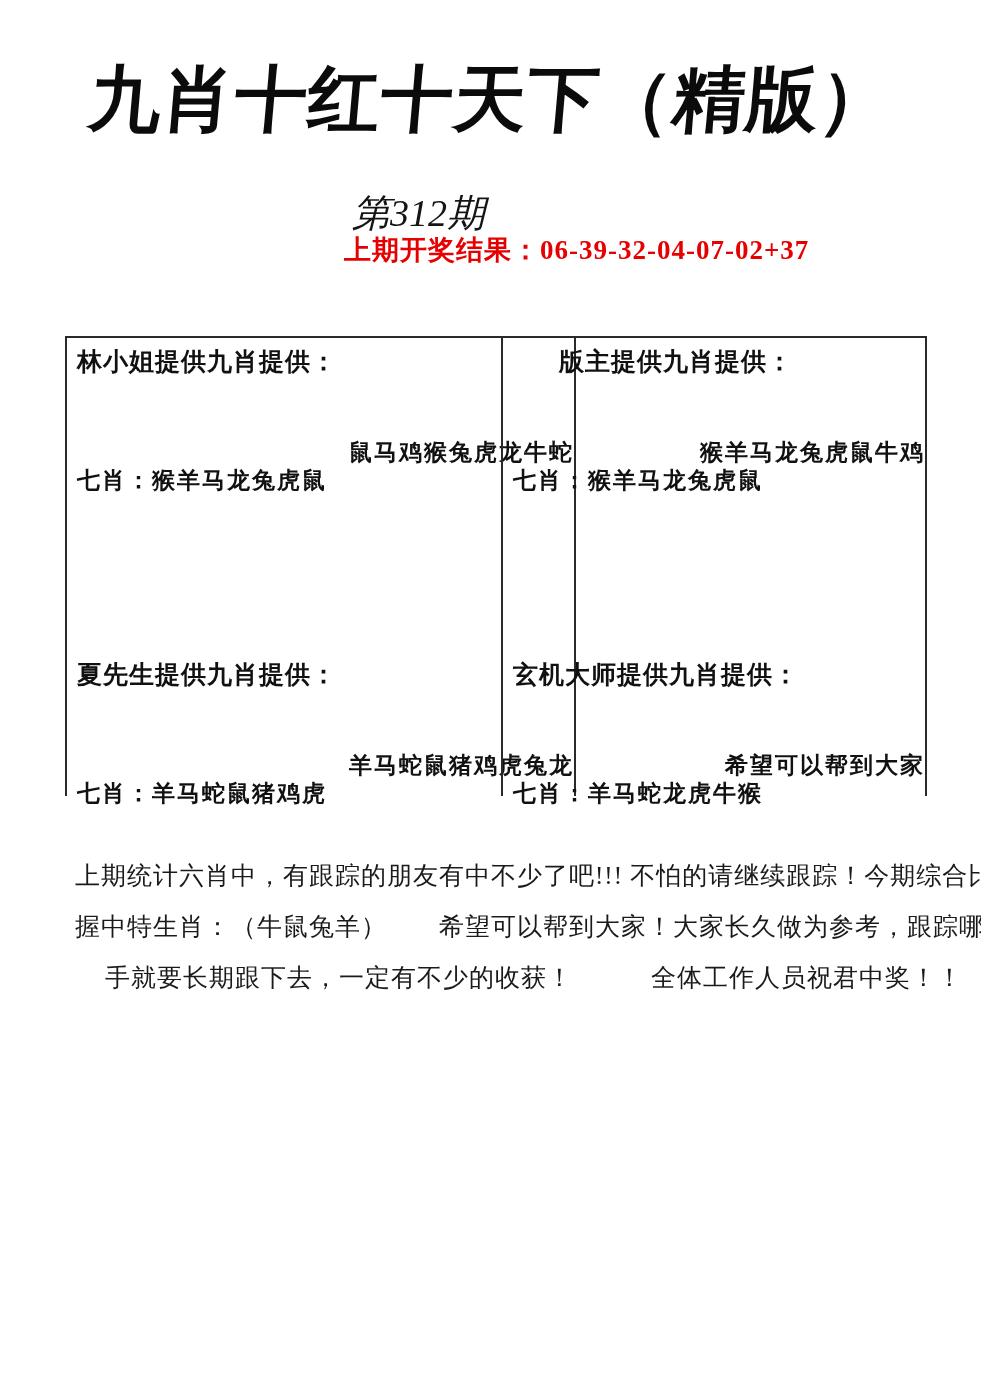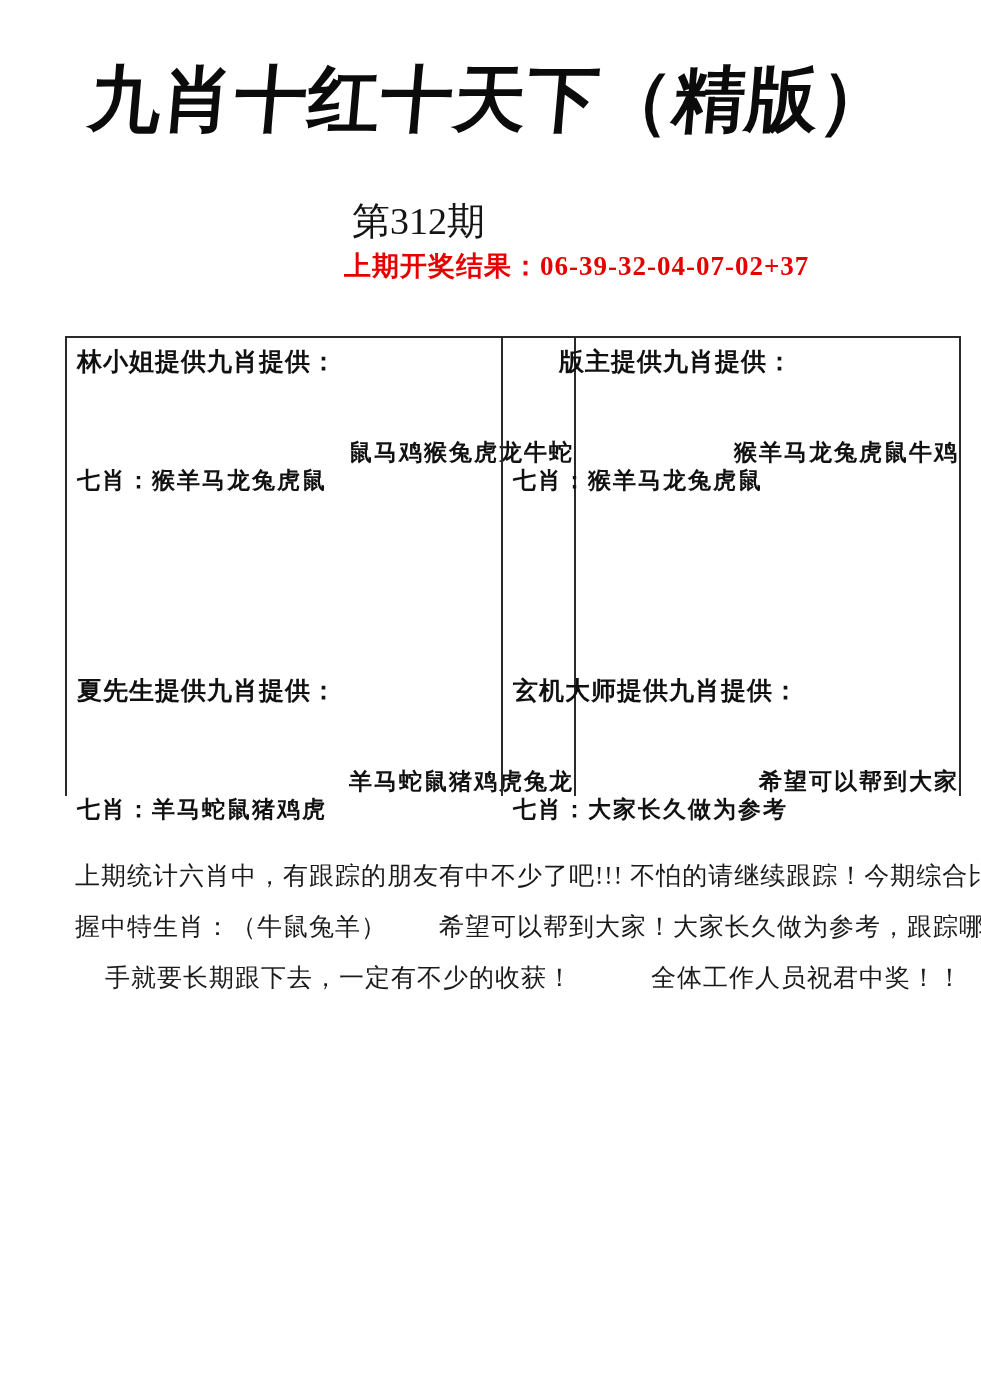--- a/index.html
+++ b/index.html
@@ -14,40 +14,40 @@
   .title{
     position:absolute;top:52px;left:0;width:100%;
     text-align:center;font-size:72px;font-weight:900;
     font-family:"DejaVu Sans","Liberation Sans",sans-serif;
     letter-spacing:1px;transform:skewX(-5deg);
     color:#0b0b0b;
   }
 
   
   .issue{
-    position:absolute;top:196px;left:352px;
-    font-size:38px;color:#151515;
+    position:absolute;top:188px;left:352px;
+    font-size:38px;color:#151515;font-style:italic;
   }
   .result-line{
-    position:absolute;top:248px;left:344px;
+    position:absolute;top:232px;left:344px;
     font-size:27px;font-weight:bold;color:#e60000;
     letter-spacing:1px;white-space:nowrap;
   }
 
   
   .box{
     position:absolute;top:336px;height:460px;
     border:2px solid #2a2a2a;border-bottom:none;
     box-sizing:border-box;
   }
   .box-left{left:65px;width:511px;}
-  .box-right{left:501px;width:460px;}
+  .box-right{left:501px;width:426px;}
 
   .section{position:absolute;left:0;width:100%;height:150px;}
-  .sec-0{top:7px;} .sec-1{top:167px;} .sec-2{top:336px;}
+  .sec-0{top:7px;} .sec-1{top:167px;} .sec-2{top:320px;}
 
   .provider{
     position:absolute;top:0;left:10px;
     font-size:25px;font-weight:bold;letter-spacing:1px;
     white-space:nowrap;
   }
   .provider.indent{left:56px;}
   .nine{
     position:absolute;top:92px;left:0;width:100%;
     text-align:right;font-size:23px;font-weight:bold;
@@ -101,21 +101,21 @@
     <div class="section sec-0">
       <div class="provider indent">版主提供九肖提供：</div>
       <div class="nine">猴羊马龙兔虎鼠牛鸡</div>
       <div class="seven"><span>七肖：</span><span>猴羊马龙兔虎鼠</span></div>
     </div>
 
 
     <div class="section sec-2">
       <div class="provider">玄机大师提供九肖提供：</div>
       <div class="nine">希望可以帮到大家</div>
-      <div class="seven"><span>七肖：</span><span>大家长久做为参考</span></div>
+      <div class="seven"><span>七肖：</span><span>羊马蛇龙虎牛猴</span></div>
     </div>
 
   </div>
 
   <div class="footer">
     <div class="f-line f1">上期统计六肖中，有跟踪的朋友有中不少了吧!!! 不怕的请继续跟踪！今期综合比较有把</div>
     <div class="f-line f2">握中特生肖：（牛鼠兔羊）　　希望可以帮到大家！大家长久做为参考，跟踪哪位高</div>
     <div class="f-line f3">手就要长期跟下去，一定有不少的收获！　　　全体工作人员祝君中奖！！</div>
   </div>
 

